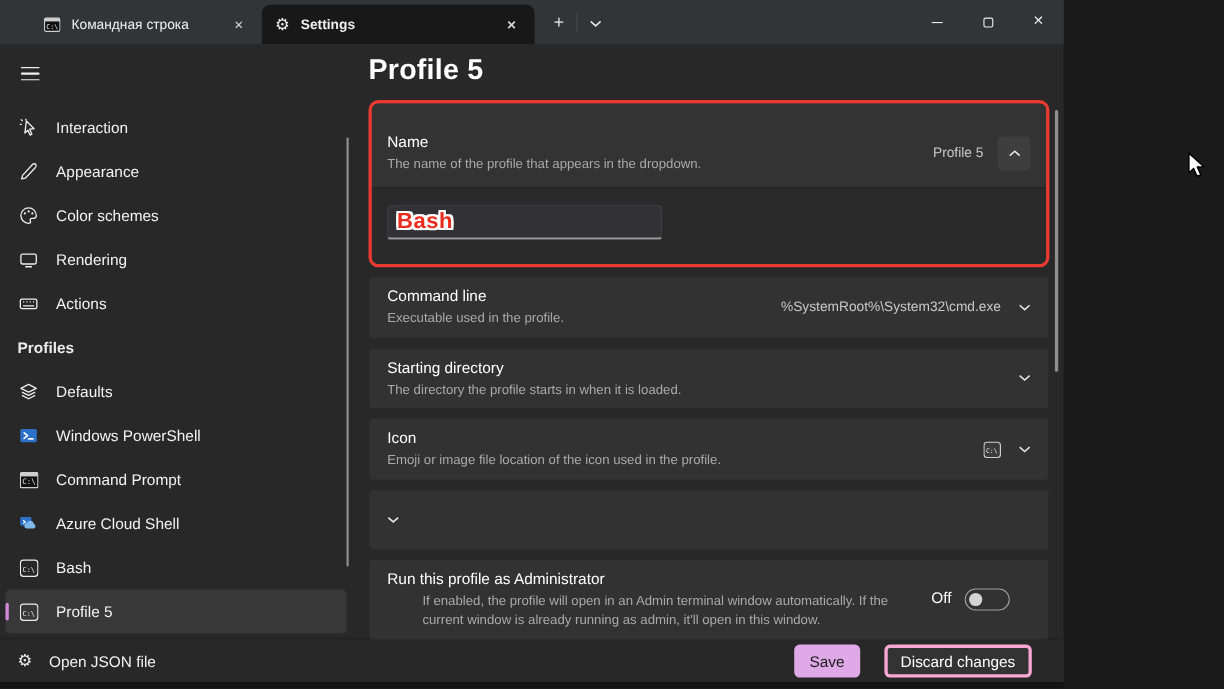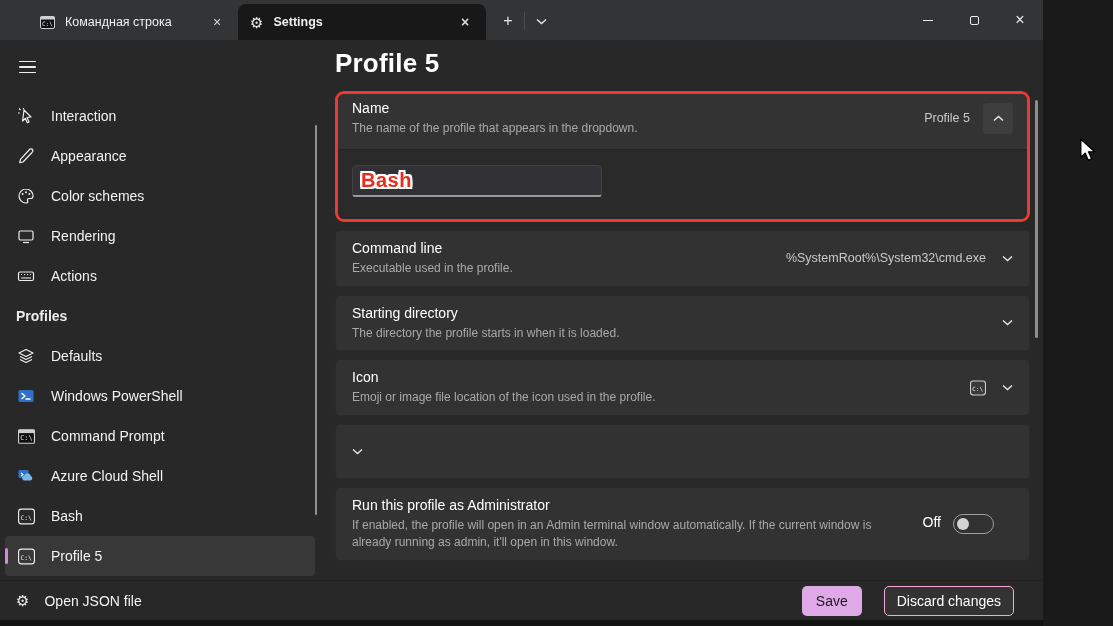--- a/index.html
+++ b/index.html
@@ -1,18 +1,18 @@
 <!DOCTYPE html>
 <html><head>
 <meta charset="utf-8">
 <style>
   * { margin:0; padding:0; box-sizing:border-box; }
   html,body { width:1113px; height:626px; background:#1a1a1a; overflow:hidden; }
   body { font-family:"Liberation Sans","DejaVu Sans",sans-serif; color:#fff; }
-  .window { width:1043px; height:626px; background:#282828; display:flex; flex-direction:column; position:relative; }
+  .window { width:967px; height:626px; background:#282828; display:flex; flex-direction:column; position:relative; }
 
   
   .titlebar { height:40px; background:#333436; display:flex; align-items:flex-end; flex:none; }
   .tab { height:36px; display:flex; align-items:center; padding:0 10px 0 12px; gap:10px; font-size:12.5px; color:#efefef; }
   .tab.inactive { width:210px; margin-left:28px; }
   .tab.active { width:248px; background:#181818; border-radius:8px 8px 0 0; font-weight:700; }
   .tab .tab-label { flex:1; white-space:nowrap; overflow:hidden; }
   .tab-close { width:22px; height:22px; border-radius:4px; display:flex; align-items:center; justify-content:center; font-size:14px; color:#d8d8d8; cursor:default; }
   .tabbar-btn { width:28px; height:28px; margin-bottom:5px; display:flex; align-items:center; justify-content:center; color:#e6e6e6; font-size:16px; border-radius:4px; }
   .tabbar-sep { width:1px; height:18px; background:#4a4a4a; margin:0 2px 10px 2px; }
@@ -40,49 +40,49 @@
   .side-item.selected { background:#383838; }
   .side-item .accent-bar { position:absolute; left:0; top:12px; width:3px; height:16px; border-radius:2px; background:#d18ad6; }
   .side-icon { width:20px; height:20px; display:flex; align-items:center; justify-content:center; flex:none; }
   .section-label { height:40px; display:flex; align-items:center; padding-left:16px; font-size:14px; font-weight:700; color:#ececec; }
   .side-scrollbar { position:absolute; right:3px; top:85px; width:2px; height:390px; background:#8f8f8f; border-radius:1px; }
 
   
   .main { flex:1; position:relative; min-width:0; }
   .page-title { font-size:26px; font-weight:700; margin:8px 0 12px 15px; letter-spacing:0.2px; }
   .highlight-card { margin:0 13px 8px 15px; border:3px solid #ea3a31; border-radius:9px; overflow:hidden; background:#333333; }
-  .expander-header { display:flex; align-items:center; justify-content:space-between; padding:6px 14px 12px 14px; background:#333333; }
+  .expander-header { display:flex; align-items:center; justify-content:space-between; padding:27px 14px 12px 14px; background:#333333; }
   .setting-texts .setting-title { font-size:14px; color:#ffffff; }
   .setting-texts .setting-desc { font-size:12px; color:#a9a9a9; margin-top:4px; line-height:1.4; }
   .expander-right { display:flex; align-items:center; gap:13px; }
   .setting-value { font-size:12.5px; color:#c9c9c9; white-space:nowrap; }
   .chev-btn { width:30px; height:31px; background:#3e3e3e; border-radius:4px; display:flex; align-items:center; justify-content:center; }
   .expander-divider { height:1px; background:#232323; }
   .expander-body { background:#2a2a2a; padding:15px 14px 22px 14px; }
   .text-input { width:250px; height:32px; background:#323236; border:1px solid #414141; border-bottom:2px solid #9a9a9a; border-radius:5px 5px 3px 3px; display:flex; align-items:center; padding-left:8px; }
   .annotated-value { font-size:20px; font-weight:700; color:#e82c1e; letter-spacing:0.5px;
       text-shadow:-2px -2px 0 #fff,2px -2px 0 #fff,-2px 2px 0 #fff,2px 2px 0 #fff,0 -2px 0 #fff,0 2px 0 #fff,-2px 0 0 #fff,2px 0 0 #fff; }
 
   .setting-row { margin:0 13px 8px 15px; background:#323232; border:1px solid #2a2a2a; border-radius:4px; padding:9px 16px; display:flex; align-items:center; justify-content:space-between; min-height:55px;gap:28px; }
   .row-right { display:flex; align-items:center; gap:16px; }
-  .admin-desc { max-width:635px; }
+  .admin-desc { max-width:635px;margin-left:32px; }
   .toggle-group { display:flex; align-items:flex-start; gap:12px; margin-right:19px; }
   .toggle-label { font-size:14px; color:#ffffff; }
   .toggle { width:41px; height:20px; border:1px solid #9e9e9e; border-radius:10px; position:relative; }
   .toggle .knob { position:absolute; left:3px; top:3px; width:12px; height:12px; border-radius:50%; background:#d4d4d4; }
 
   .main-scrollbar { position:absolute; right:5px; top:60px; width:3px; height:238px; background:#8f8f8f; border-radius:2px; }
 
   
   .footer { height:40px; flex:none; border-top:1px solid #1f1f1f; display:flex; align-items:center; justify-content:space-between; background:#282828; }
   .footer-left { display:flex; align-items:center; gap:15px; padding-left:16px; font-size:14px; color:#f2f2f2; }
   .footer-right { display:flex; align-items:center; gap:22px; padding-right:29px; }
   .btn { height:30px; border-radius:5px; font-size:14px; display:flex; align-items:center; padding:0 14px; font-family:inherit; border:none; }
   .btn-save { background:#dfa8e6; color:#1c1c1c; }
-  .btn-discard { background:#333333; border:1px solid #f9a8d4; color:#ffffff; padding:0 12px; }
+  .btn-discard { background:#333333; border:3px solid #f9a8d4; color:#ffffff; padding:0 12px; }
   .bottom-strip { height:6px; flex:none; background:#131313; }
 
   
   .cursor { position:absolute; left:1078px; top:138px; z-index:50; pointer-events:none; }
 
   svg { display:block; }
 </style>
 </head>
 <body>
 

